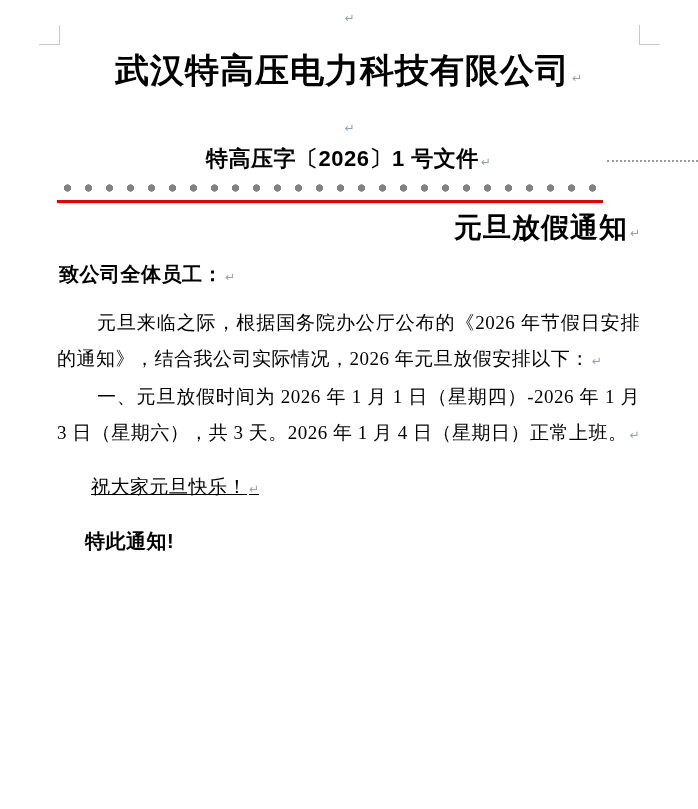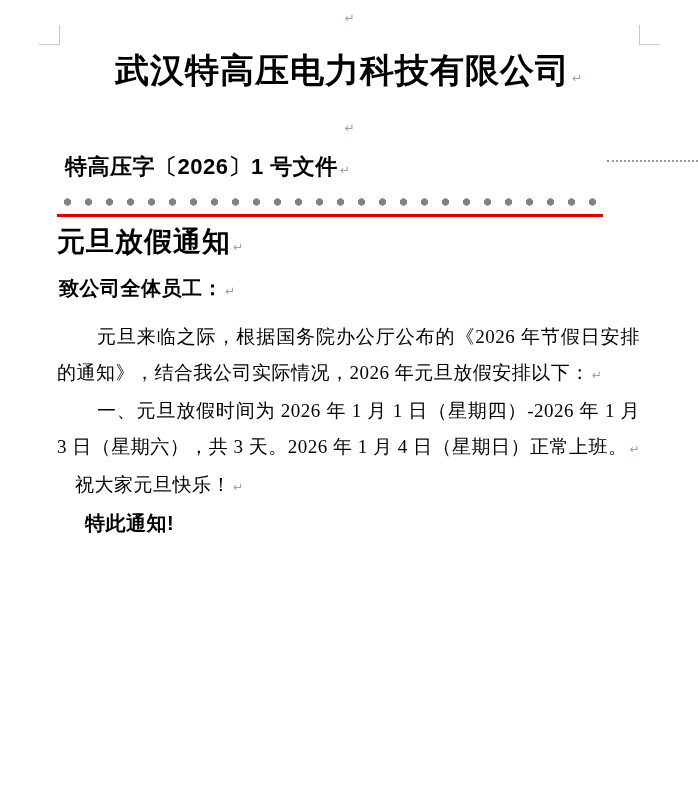--- a/index.html
+++ b/index.html
@@ -32,57 +32,57 @@
   .empty-1{height:34px;line-height:34px;}
   .empty-2{height:26px;line-height:26px;}
 
   .company-title{
     margin:11px;text-align:center;
     font-family:"Liberation Sans","DejaVu Sans",sans-serif;
     font-size:34px;font-weight:bold;line-height:50px;
     letter-spacing:1px;white-space:nowrap;
   }
   .doc-number{
-    margin:8px;
+    margin:0;text-align:center;
     font-family:"Liberation Sans","DejaVu Sans",sans-serif;
     font-size:22px;font-weight:bold;line-height:38px;
     letter-spacing:0.5px;
   }
   .dots-sep{
     width:546px;height:10px;margin-top:2px;
     background-image:radial-gradient(circle, #828282 3.4px, rgba(0,0,0,0) 3.9px);
     background-size:21px 10px;
     background-repeat:repeat-x;
   }
   .fine-dots{
     position:absolute;left:607px;top:160px;width:91px;height:0;
     border-top:2px dotted #9b9b9b;
   }
   .red-rule{width:546px;height:3px;margin-top:7px;background:#e60000;}
   .notice-title{
-    margin:4px 0 0 0;text-align:left;
+    margin:4px 0 0 0;text-align:right;
     font-family:"Liberation Sans","DejaVu Sans",sans-serif;
     font-size:28px;font-weight:bold;line-height:42px;
     letter-spacing:1px;
   }
 
   .body-block{
     font-size:19px;line-height:36px;letter-spacing:0.5px;
     text-align:justify;
   }
   .salutation{
     margin:2px;font-weight:bold;
     font-family:"Liberation Sans","DejaVu Sans",sans-serif;
     font-size:20px;
   }
   .par{margin:0;}
   .par-first{margin-top:10px;}
   .ind2{text-indent:40px;}
   .ind1{text-indent:15px;}
-  .wish{margin:0;text-indent:18px;}
+  .wish{margin:16px;text-indent:18px;text-decoration:underline;}
   .final{
     margin:0;text-indent:28px;font-weight:bold;
     font-family:"Liberation Sans","DejaVu Sans",sans-serif;
     font-size:20px;
   }
 </style>
 </head>
 <body>
 
 <div class="page">

